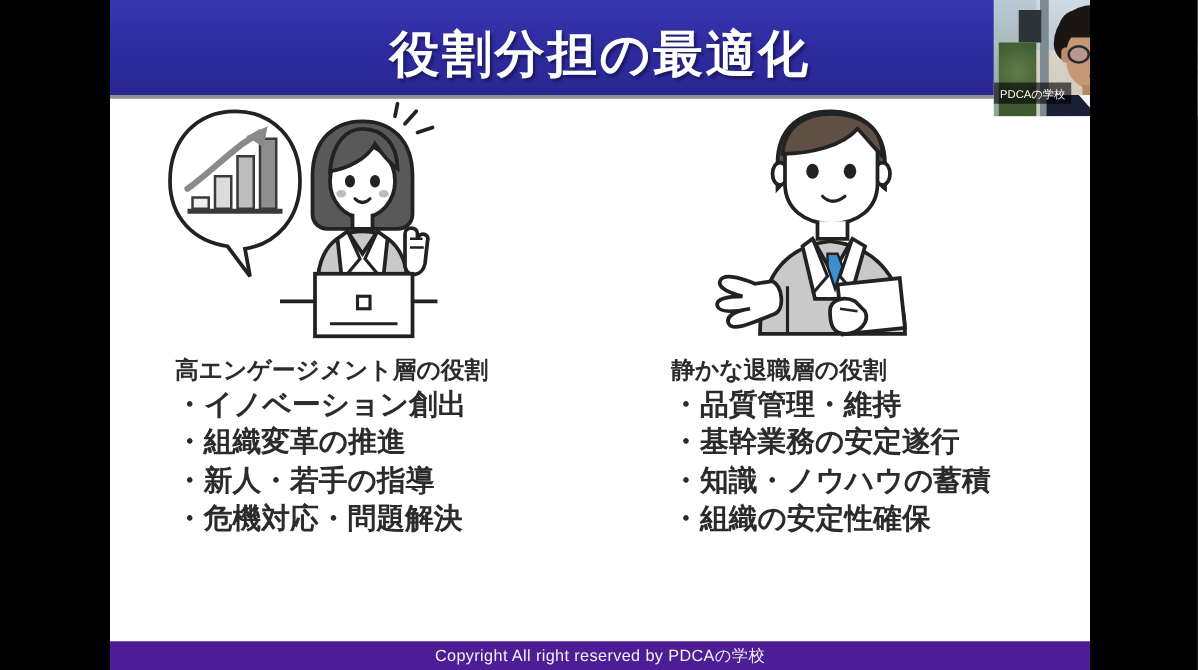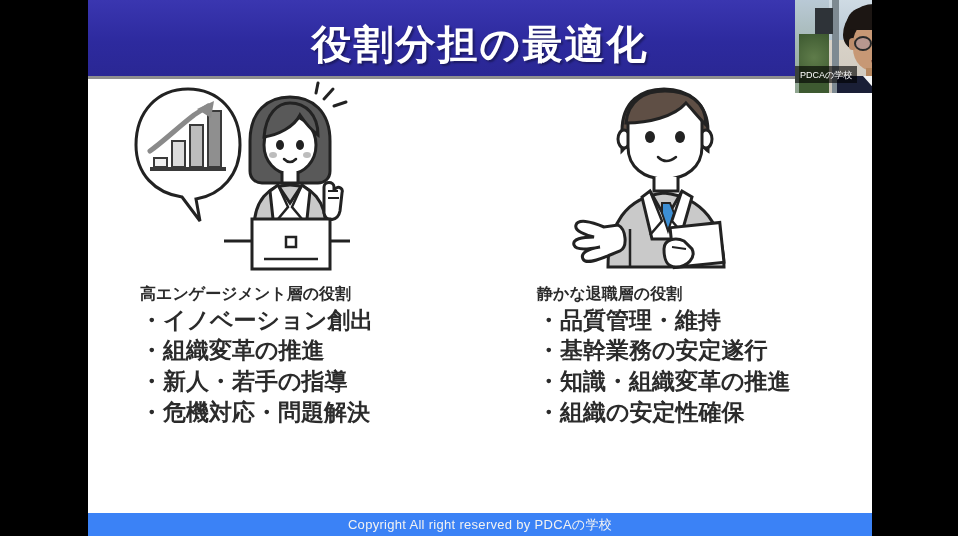--- a/index.html
+++ b/index.html
@@ -38,36 +38,36 @@
   .col { position:absolute; top:0; }
   #col-left  { left:30px;  width:400px; }
   #col-right { left:440px; width:330px; }
 
   .art { height:205px; position:relative; }
   #art-left  { margin-left:10px; }
   #art-right { margin-left:40px; }
 
   .txt-block { color:#2b2b2b; }
   .hdr {
-    font-size:16px; font-weight:bold; line-height:1.3;
+    font-size:19px; font-weight:bold; line-height:1.3;
     font-family:"DejaVu Sans","Liberation Sans",sans-serif;
     white-space:nowrap;
   }
   .bullet {
     font-size:23px; font-weight:bold; line-height:1.33;
     font-family:"DejaVu Sans","Liberation Sans",sans-serif;
     white-space:nowrap;
   }
   #col-left  .txt-block { margin-left:22px; }
   #col-right .txt-block { margin-left:9px; }
 
   
   #footer {
     position:absolute; left:0; top:513px; width:784px; height:23px;
-    background:#3b82f6; display:flex; align-items:center; justify-content:center;
+    background:#4c1d95; display:flex; align-items:center; justify-content:center;
   }
   #footer-text { color:#f2f2f2; font-size:13px; letter-spacing:.3px; }
 
   
   #webcam {
     position:absolute; left:795px; top:0; width:163px; height:93px;
     overflow:hidden; background:#9fb4c2;
   }
   .cam-bg { position:absolute; inset:0; }
   .cam-sky { position:absolute; left:0; top:0; width:163px; height:40px;
@@ -250,21 +250,21 @@
               <path d="M96,170 C96,160 108,158 116,162 L124,170 C128,178 120,188 108,188 C98,188 96,180 96,170 Z" fill="#ffffff" stroke="#222" stroke-width="3"></path>
               <line x1="104" y1="168" x2="118" y2="170" stroke="#222" stroke-width="2"></line>
             </g>
           </svg>
         </div>
 
         <div class="txt-block">
           <div class="hdr">静かな退職層の役割</div>
           <div class="bullet">・品質管理・維持</div>
           <div class="bullet">・基幹業務の安定遂行</div>
-          <div class="bullet">・知識・組織変革の推進</div>
+          <div class="bullet">・知識・ノウハウの蓄積</div>
           <div class="bullet">・組織の安定性確保</div>
         </div>
       </div>
     </div>
 
     <div id="footer">
       <span id="footer-text">Copyright All right reserved by PDCAの学校</span>
     </div>
   </div>
 

